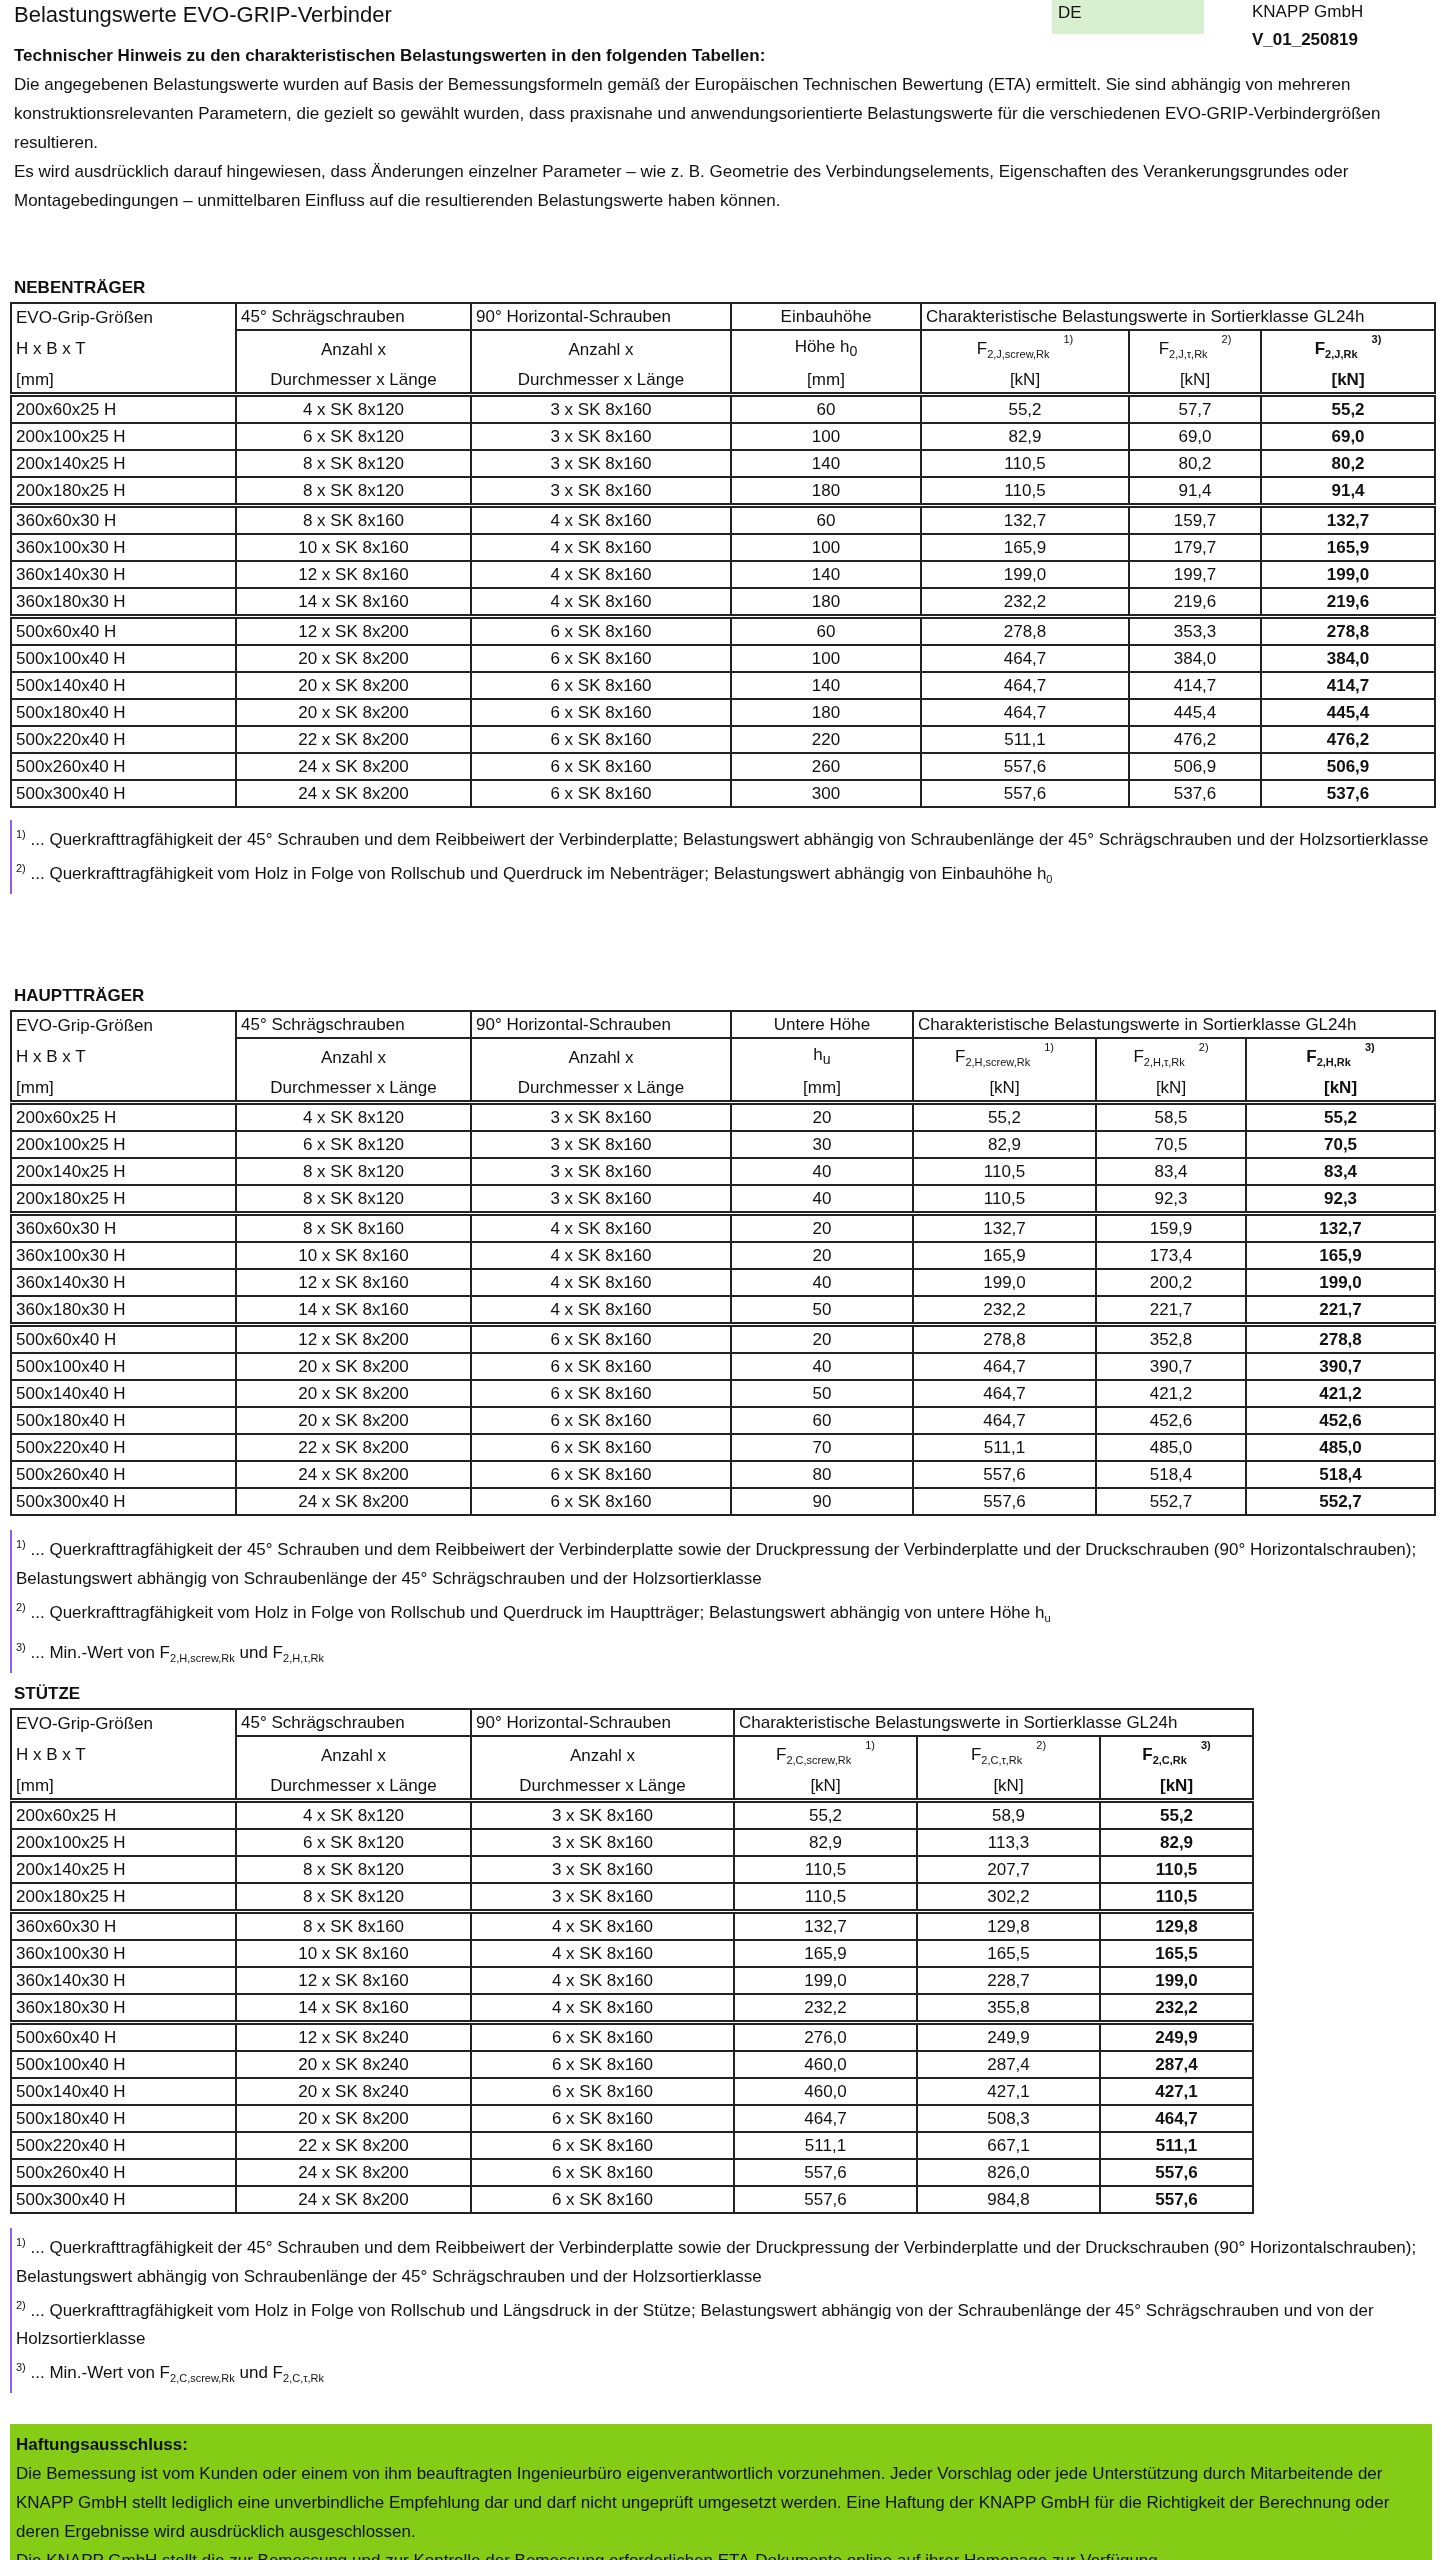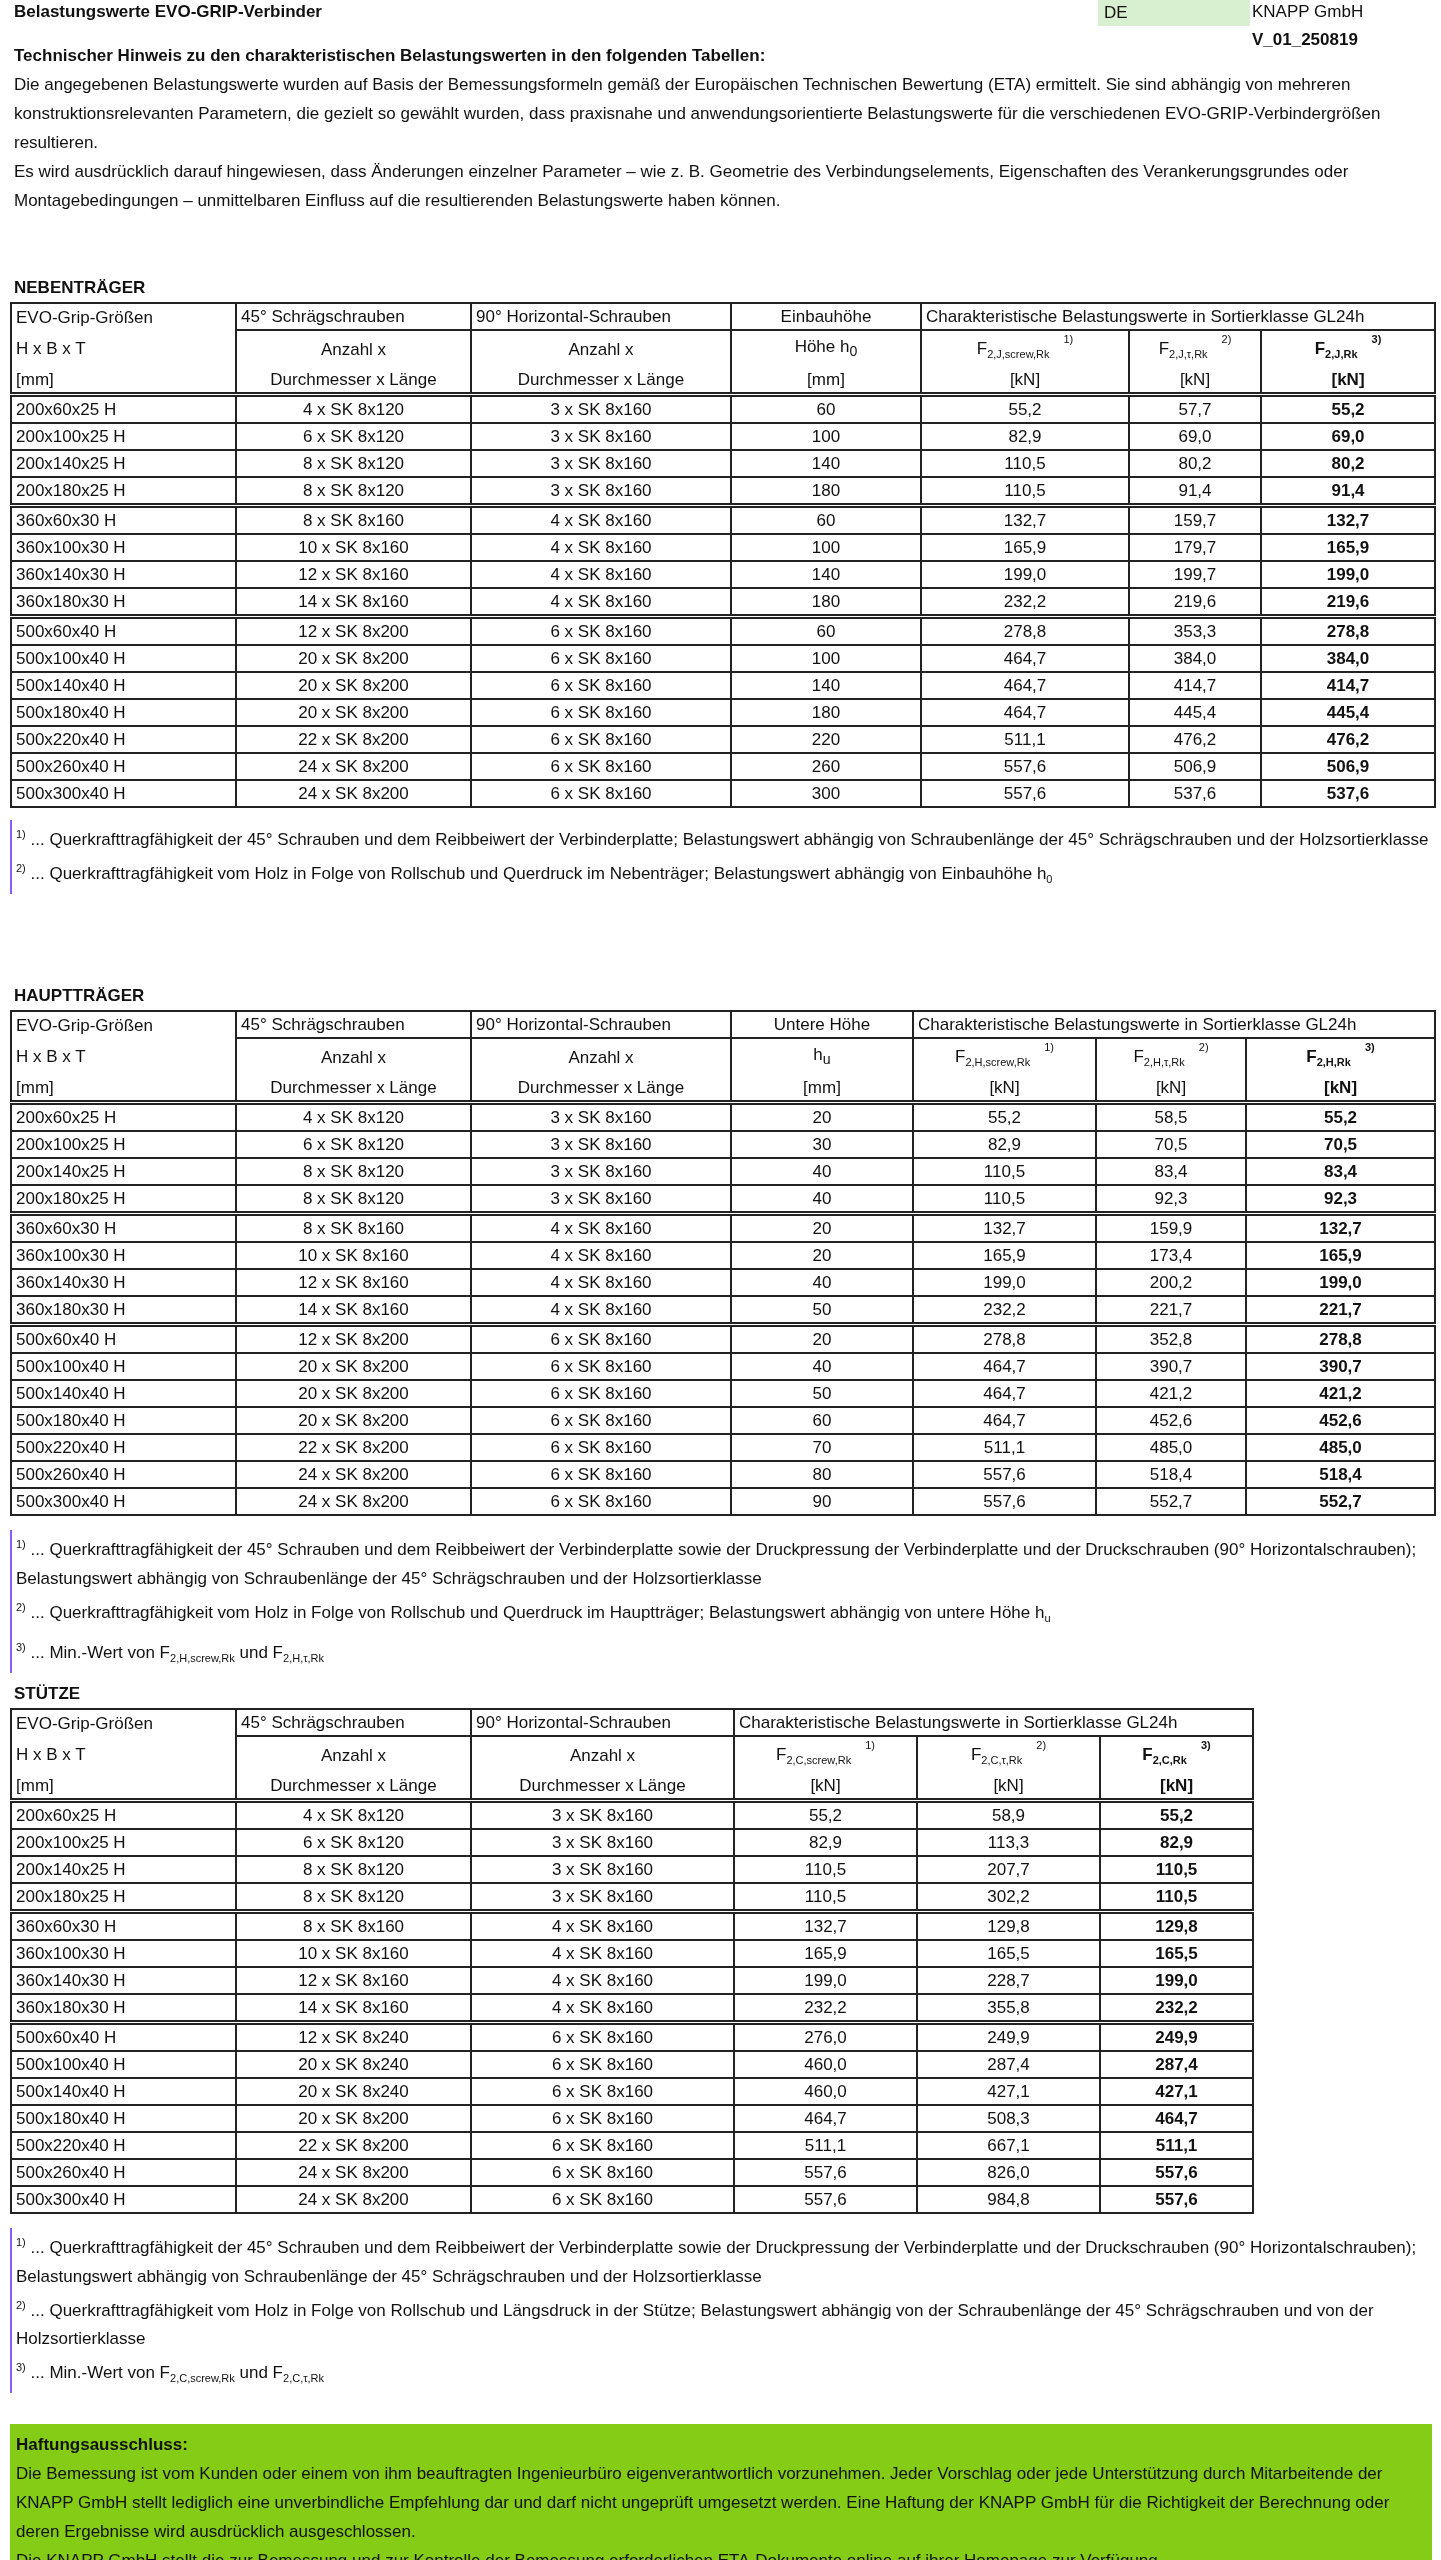--- a/index.html
+++ b/index.html
@@ -1,22 +1,22 @@
 <!DOCTYPE html>
 <html><head>
 <meta charset="utf-8">
 <style>
   html, body { margin: 0; padding: 0; background: #ffffff; }
   body {
     width: 1441px; height: 2560px; position: relative; overflow: hidden;
     font-family: "Liberation Sans", sans-serif; font-size: 17px; color: #111;
   }
   .abs { position: absolute; }
-  .title { left: 14px; top: 2px; font-weight: bold; font-size: 17px; }
-  .lang { left: 1098px; top: 0; width: 152px; height: 26px; background: #d9f0d0; line-height: 26px; padding-left: 6px; box-sizing: border-box; }
+  .title { left: 14px; top: 2px; font-weight: normal; font-size: 22px; }
+  .lang { left: 1052px; top: 0; width: 152px; height: 34px; background: #d9f0d0; line-height: 26px; padding-left: 6px; box-sizing: border-box; }
   .company { left: 1252px; top: 2px; }
   .version { left: 1252px; top: 30px; font-weight: bold; }
   .notice { left: 14px; top: 41px; width: 1420px; line-height: 29px; }
   .notice .h { font-weight: bold; }
   .section-title { font-weight: bold; left: 14px; }
   table.grid {
     position: absolute; left: 10px; border-collapse: collapse; table-layout: fixed;
     font-size: 17px;
   }
   table.grid td {

